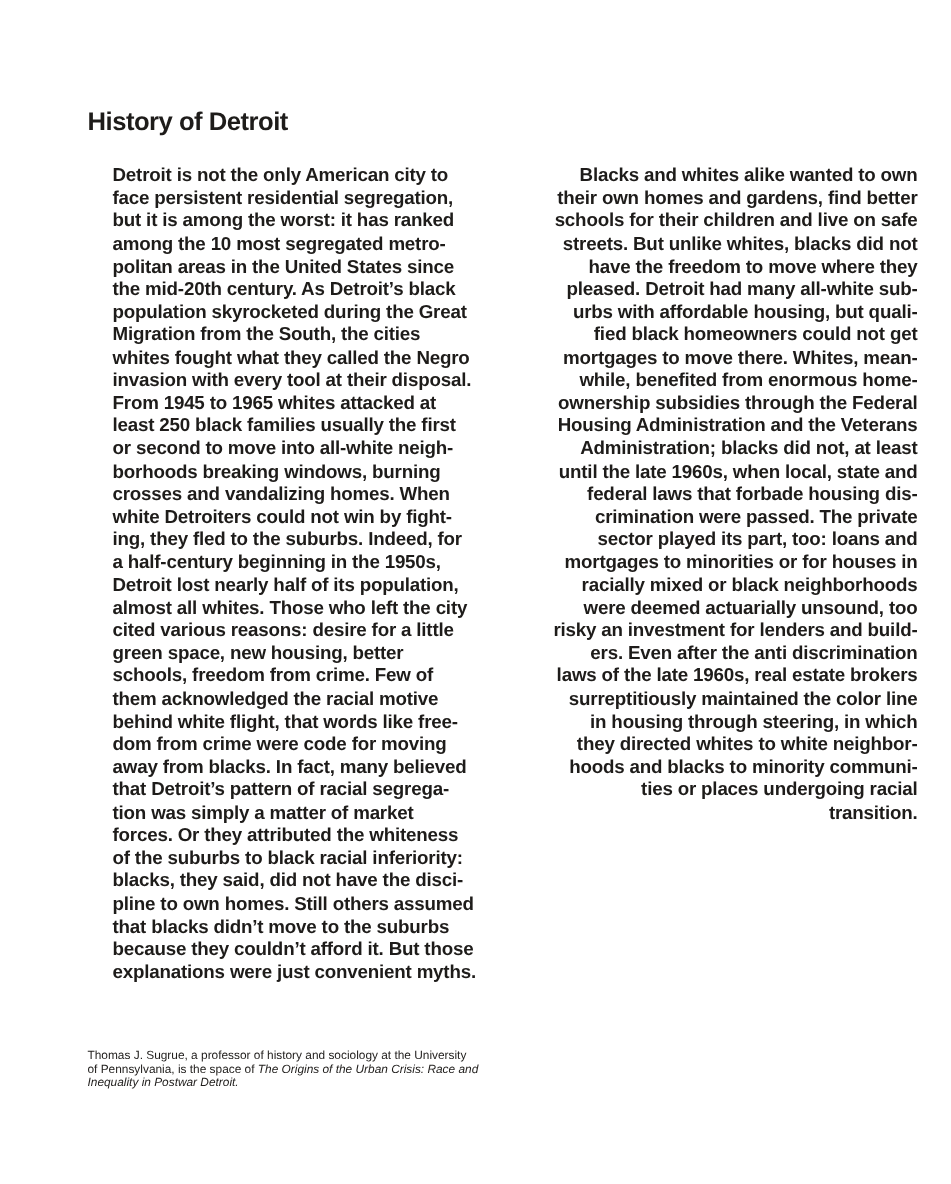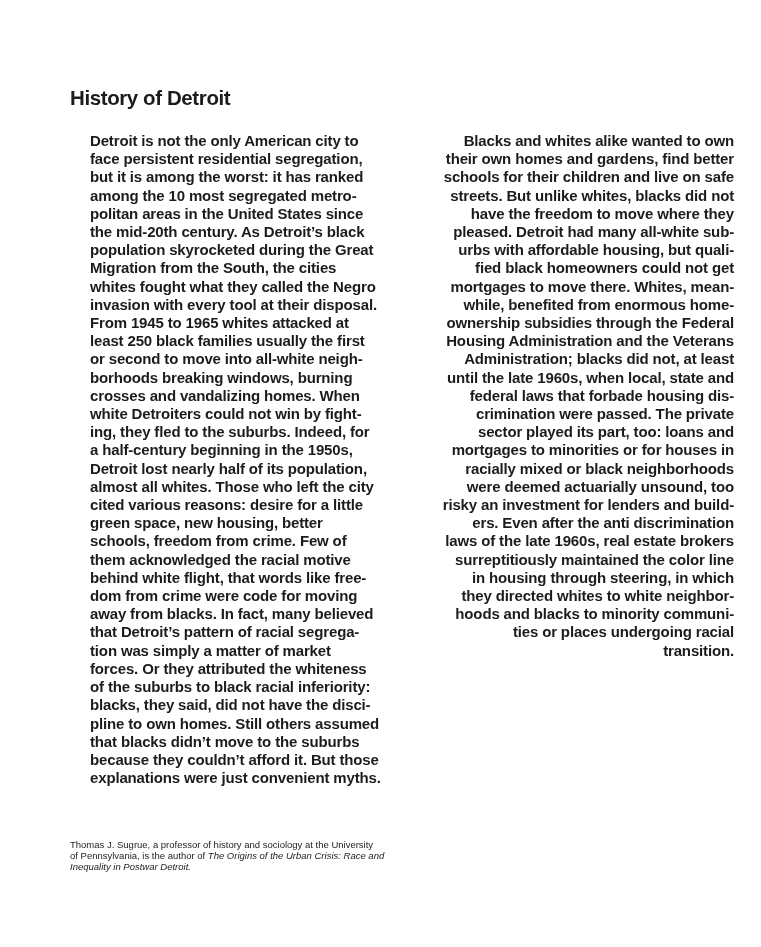--- a/index.html
+++ b/index.html
@@ -125,16 +125,16 @@
 ers. Even after the anti discrimination
 laws of the late 1960s, real estate brokers
 surreptitiously maintained the color line
 in housing through steering, in which
 they directed whites to white neighbor-
 hoods and blacks to minority communi-
 ties or places undergoing racial
 transition.</div>
 
   <div class="byline"><span>Thomas J. Sugrue, a professor of history and sociology at the University
-of Pennsylvania, is the author of </span><em>The Origins of the Urban Crisis: Race and
+of Pennsylvania, is the space of </span><em>The Origins of the Urban Crisis: Race and
 Inequality in Postwar Detroit.</em></div>
 
 </div>
 
 </body></html>

